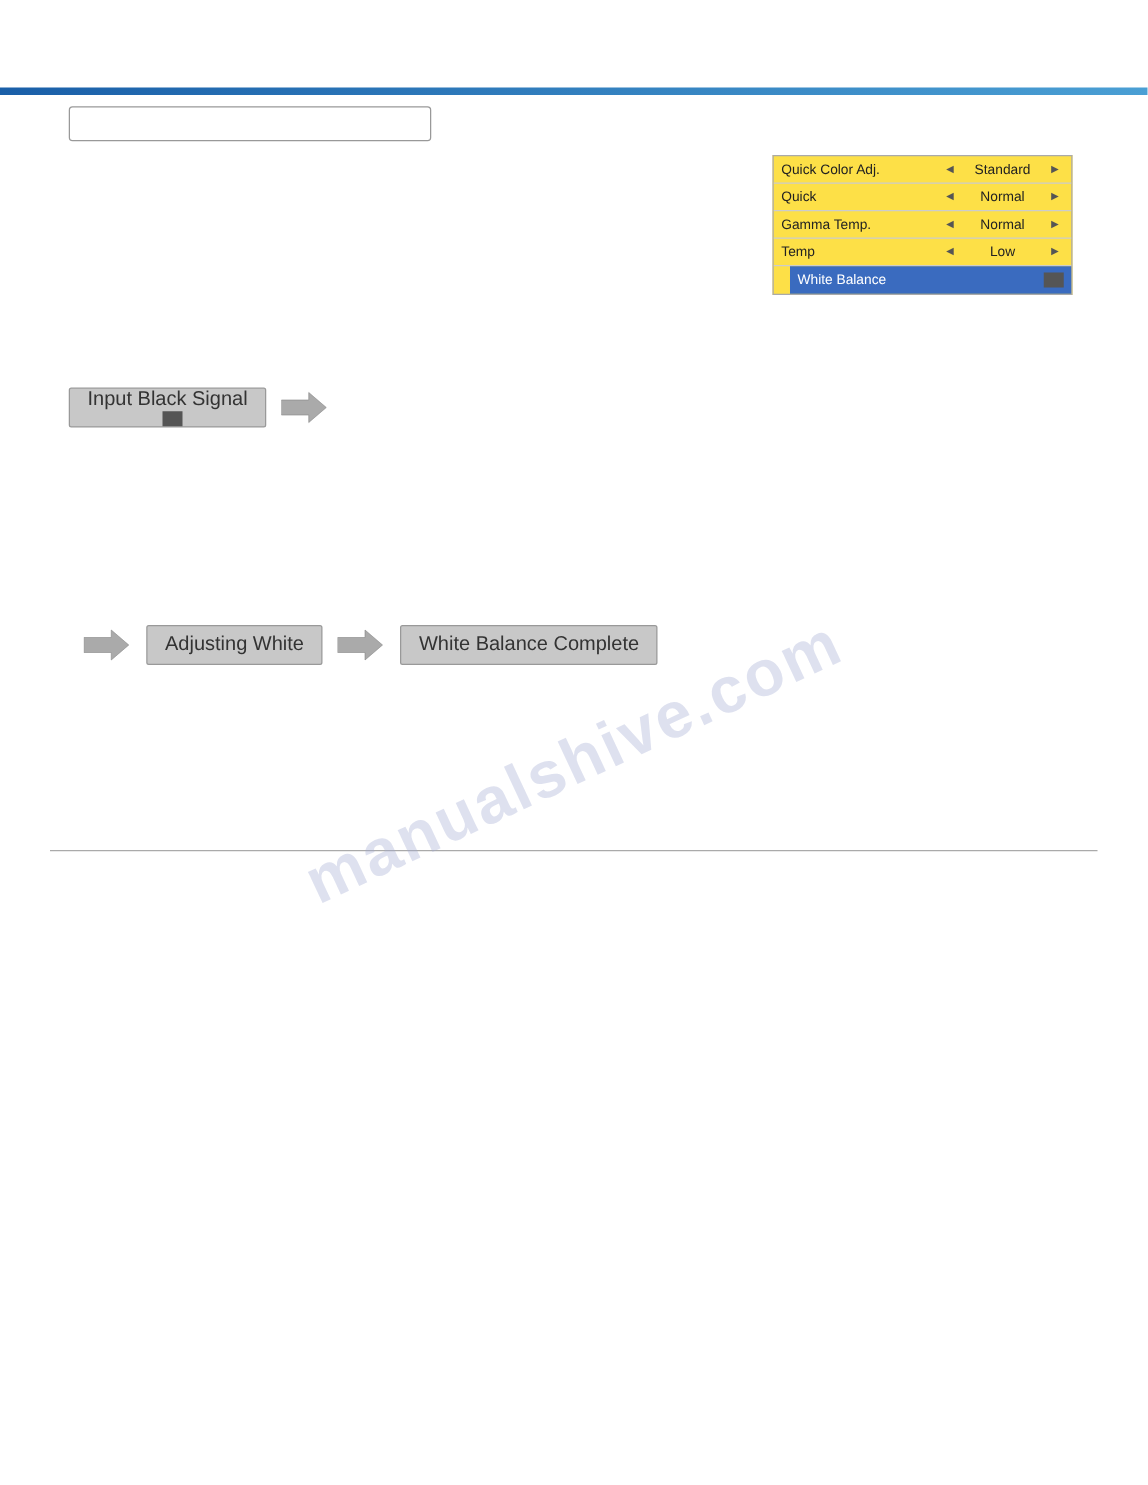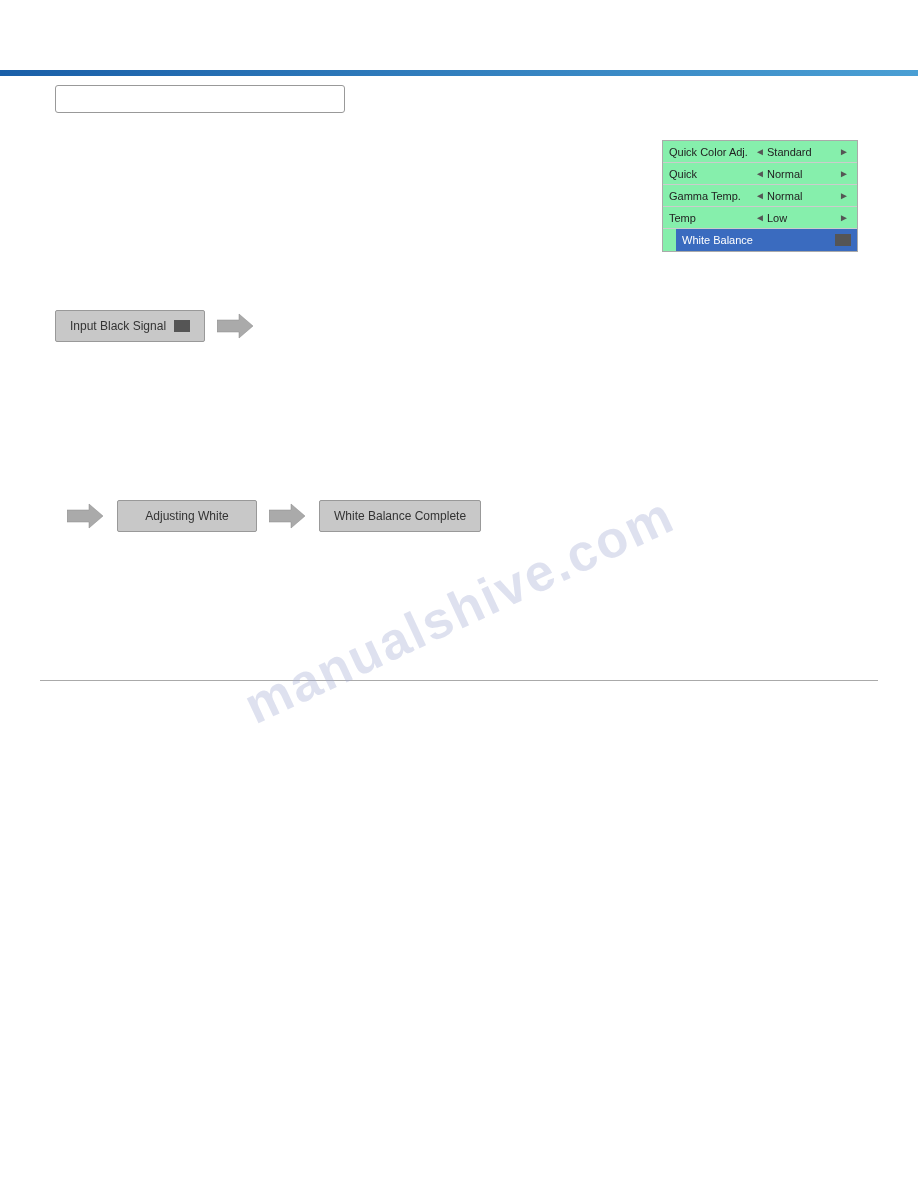--- a/index.html
+++ b/index.html
@@ -30,24 +30,24 @@
       left: 55px;
       width: 290px;
       height: 28px;
       border: 1px solid #999;
       border-radius: 3px;
       background: #fff;
     }
 
     .menu-panel {
       position: absolute;
-      top: 140px;
+      top: 124px;
       right: 60px;
-      width: 196px;
-      background: #86efac;
+      width: 240px;
+      background: #fde047;
       border: 1px solid #aaa;
     }
 
     .menu-row {
       display: flex;
       align-items: center;
       padding: 3px 6px;
       border-bottom: 1px solid #ccc;
       font-size: 11px;
       color: #222;
@@ -71,20 +71,21 @@
 
     .menu-arrow-left {
       width: 14px;
       text-align: center;
       font-size: 10px;
       color: #555;
     }
 
     .menu-value {
       flex: 0 0 70px;
+      text-align: center;
       font-size: 11px;
     }
 
     .menu-arrow-right {
       width: 14px;
       text-align: center;
       font-size: 10px;
       color: #555;
     }
 
@@ -93,25 +94,26 @@
       position: absolute;
     }
 
     .flow-box {
       display: inline-flex;
       align-items: center;
       justify-content: center;
       background: #c8c8c8;
       border: 1px solid #999;
       padding: 6px 14px;
-      font-size: 12px;
+      font-size: 16px;
       color: #333;
       min-width: 140px;
       height: 32px;
       border-radius: 2px;
+      flex-direction: column;
     }
 
     .flow-box-small {
       min-width: 120px;
     }
 
     .flow-arrow {
       display: inline-flex;
       align-items: center;
       margin: 0 12px;

